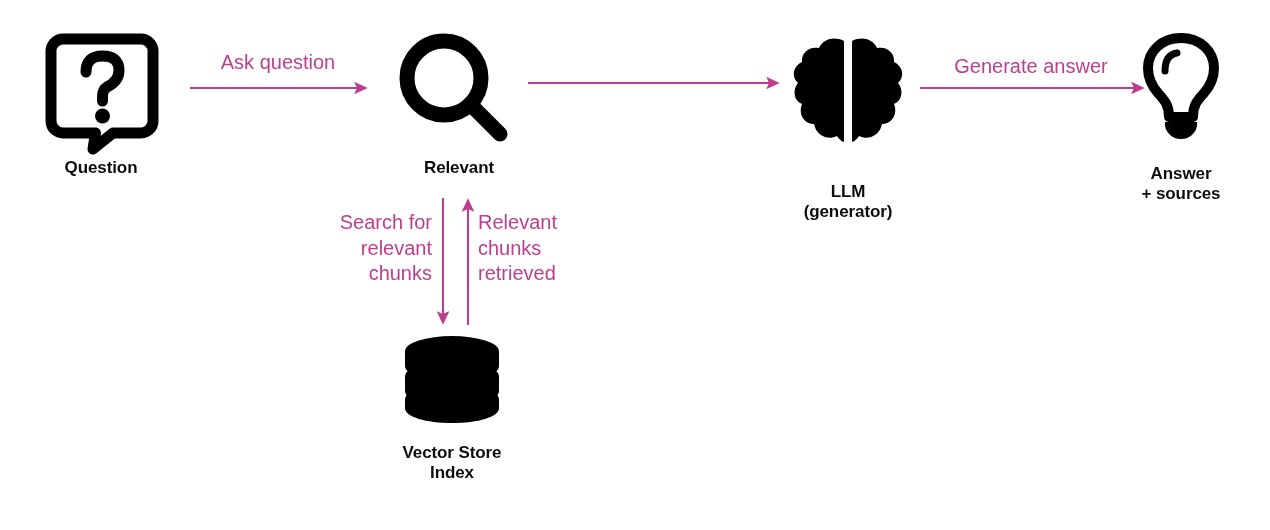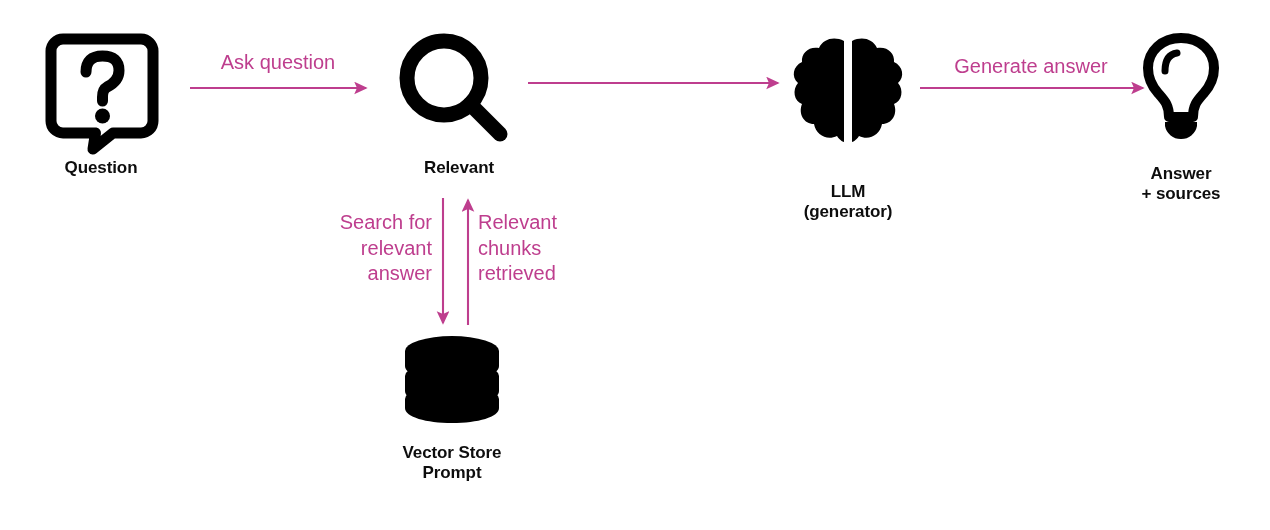--- a/index.html
+++ b/index.html
@@ -167,29 +167,29 @@
         <ellipse cx="49" cy="17" rx="47" ry="15" fill="#000000"></ellipse>
 
         <path d="M2 42 V57 C2 66 23 72 49 72 C75 72 96 66 96 57 V42 Z" fill="#000000"></path>
         <ellipse cx="49" cy="42" rx="47" ry="15" fill="#000000"></ellipse>
 
         <path d="M2 65 V74 C2 83 23 89 49 89 C75 89 96 83 96 74 V65 Z" fill="#000000"></path>
         <ellipse cx="49" cy="65" rx="47" ry="15" fill="#000000"></ellipse>
       </svg>
     </div>
     <div class="node-label" style="left:372px; top:443px; width:160px;">Vector Store
-Prompt</div>
+Index</div>
   </div>
 
   <div class="edge-label center" style="left:183px; top:50px; width:190px;">Ask question</div>
 
 
   <div class="edge-label center" style="left:918px; top:54px; width:226px;">Generate answer</div>
 
   <div class="edge-label right" style="left:270px; top:210px; width:162px;">Search for
 relevant
-answer</div>
+chunks</div>
 
   <div class="edge-label left" style="left:478px; top:210px; width:170px;">Relevant
 chunks
 retrieved</div>
 
 </div>
 
 </body></html>

